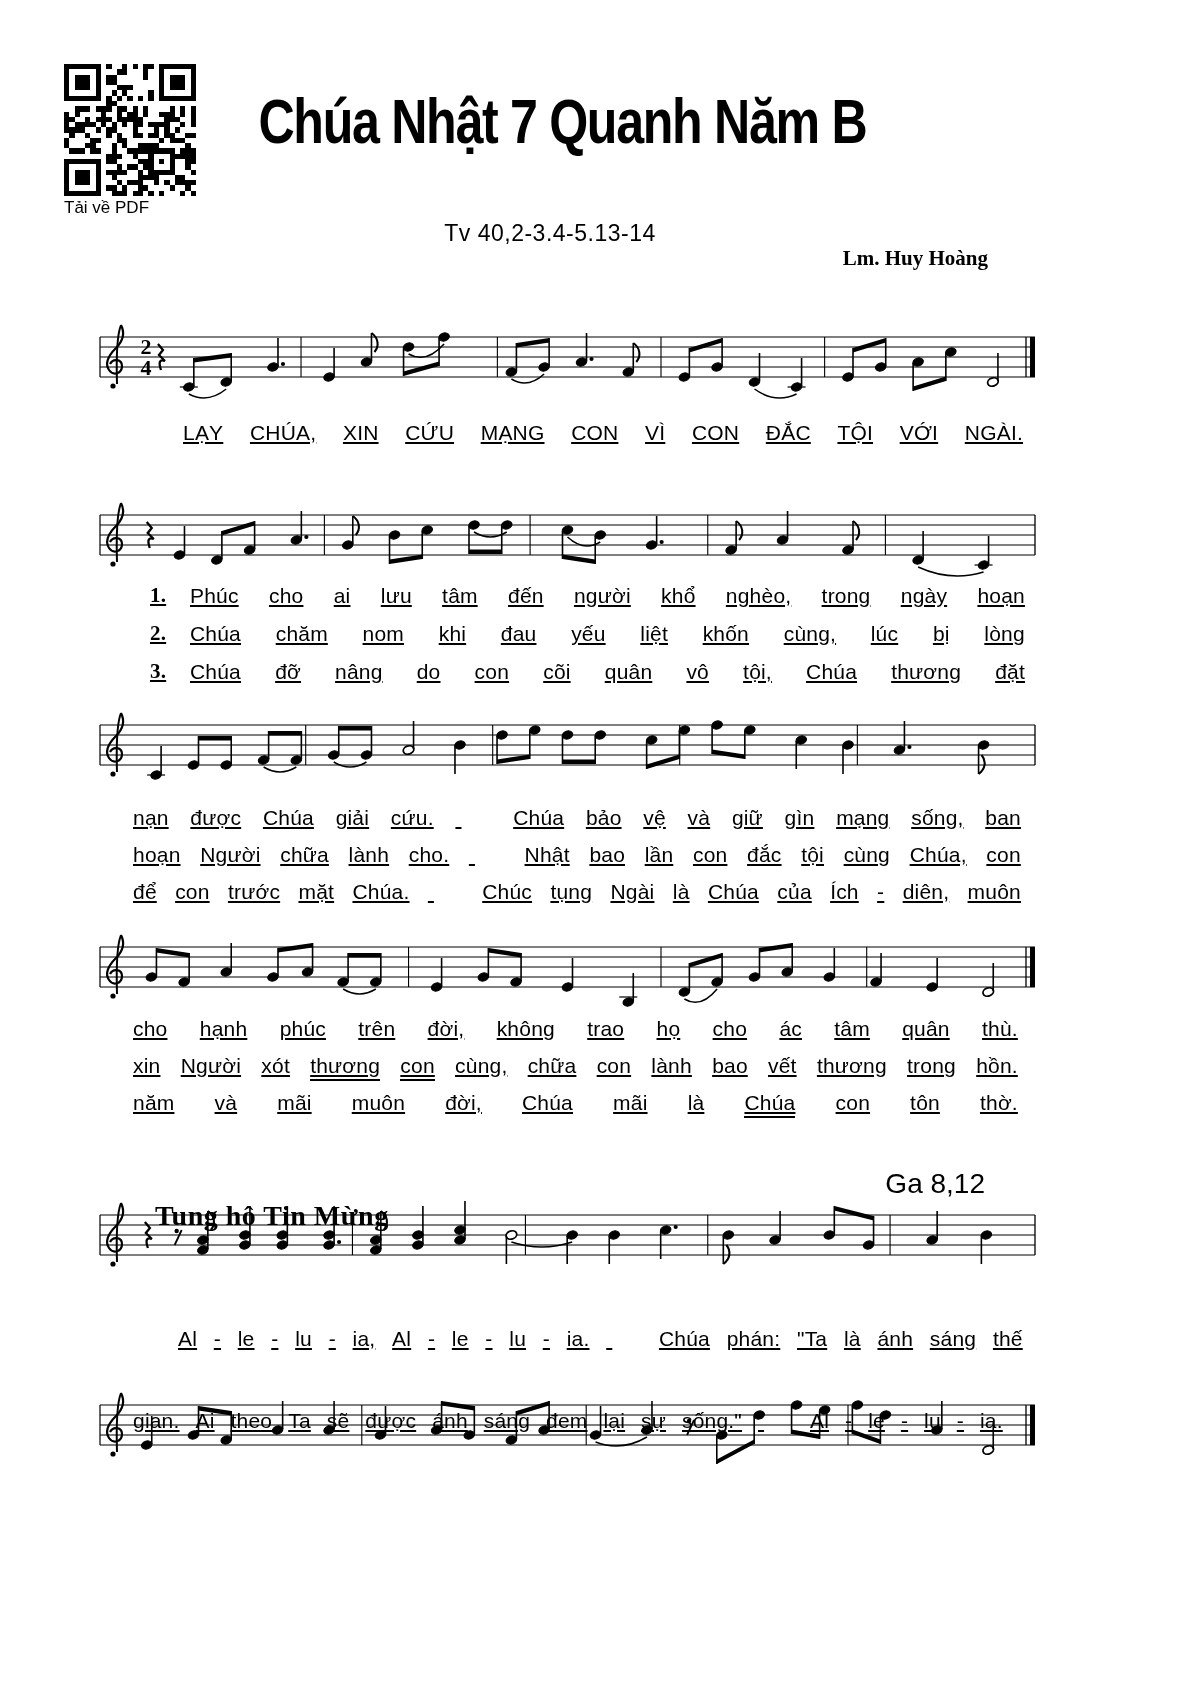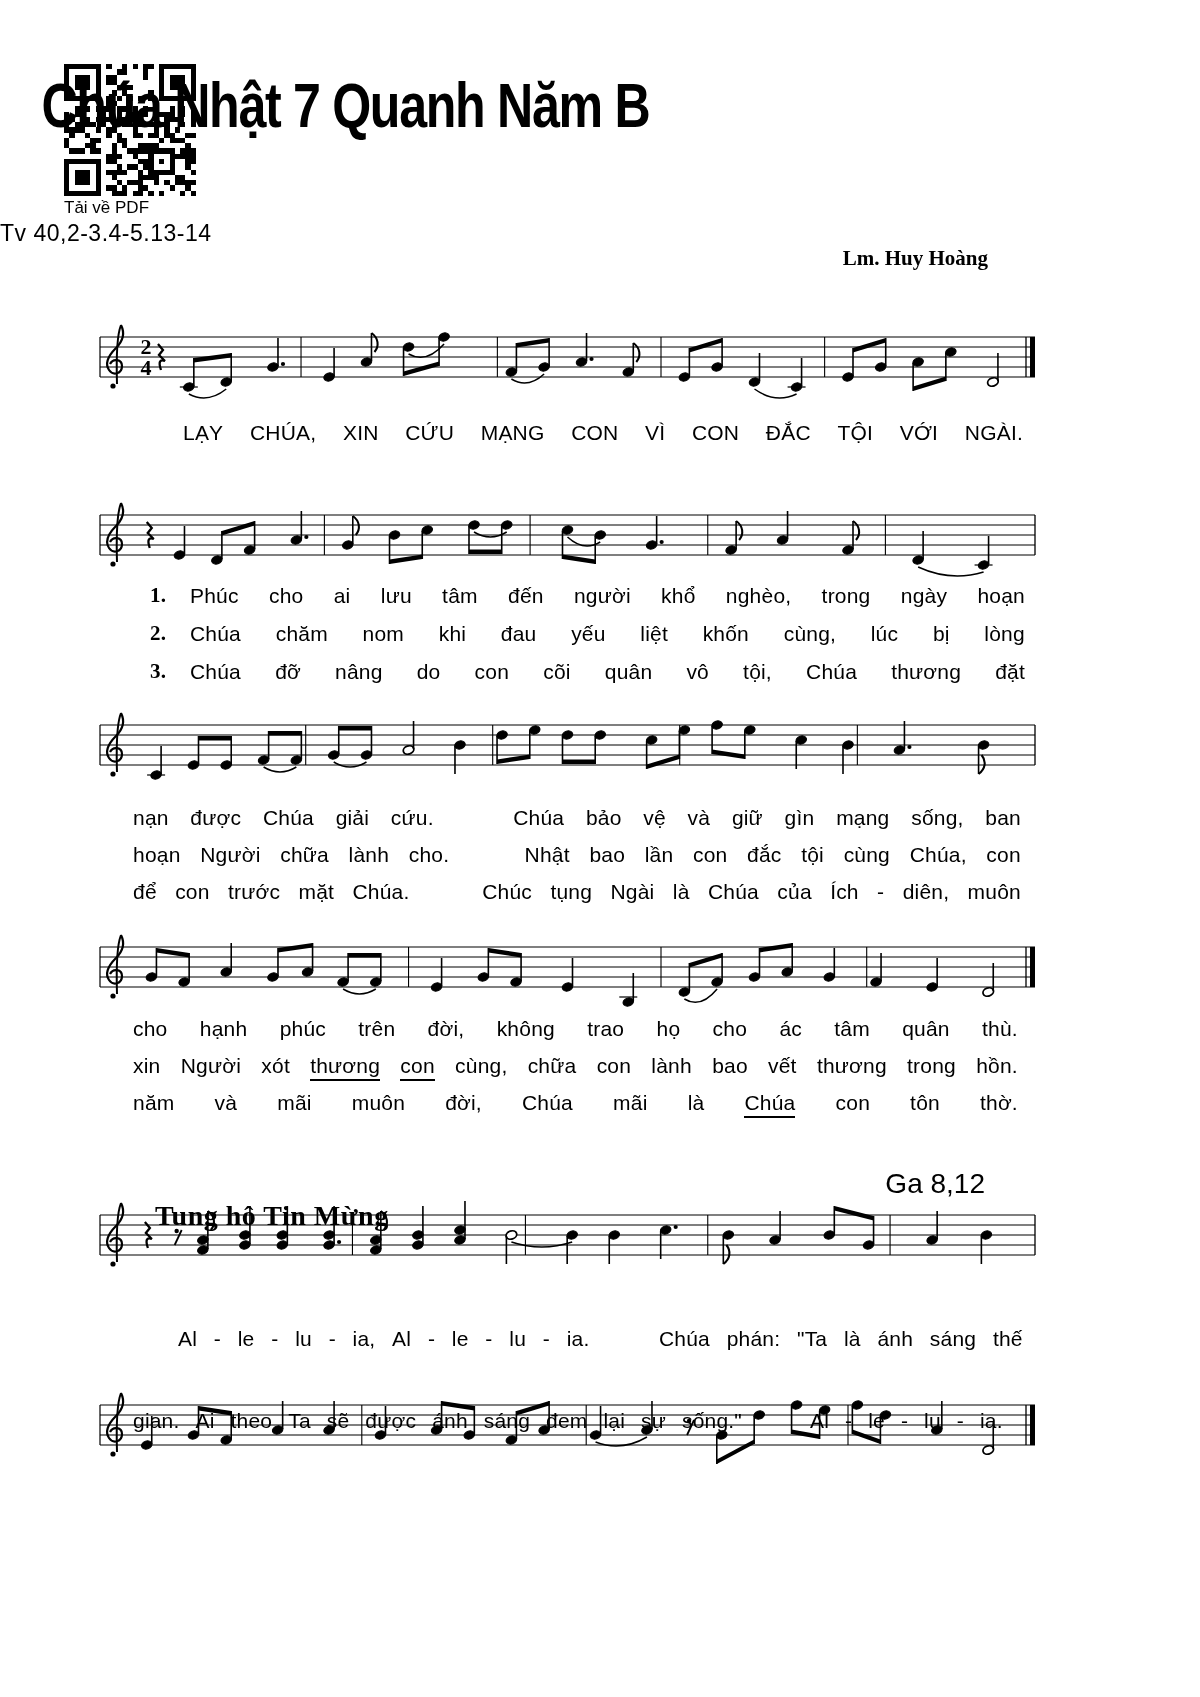--- a/index.html
+++ b/index.html
@@ -1,25 +1,25 @@
 <!DOCTYPE html>
 <html><head>
 <meta charset="utf-8">
 <style>
   html,body{margin:0;padding:0;background:#888;}
   #page{position:relative;width:1200px;height:1697px;background:#fff;margin:0 auto;overflow:hidden;
         font-family:"Liberation Sans",sans-serif;color:#000;}
   .abs{position:absolute;}
-  .title-wrap{left:0;top:72px;width:1124px;text-align:left;}
+  .title-wrap{left:0;top:88px;width:1124px;text-align:center;}
   .title{display:inline-block;font:700 57px "Liberation Sans",sans-serif;letter-spacing:-1.5px;
          transform:scale(.88,1.12);transform-origin:center;white-space:nowrap;}
-  .subtitle{left:0;top:220px;width:1100px;font-size:23px;letter-spacing:.5px;}
+  .subtitle{left:0;top:220px;width:1100px;text-align:center;font-size:23px;letter-spacing:.5px;}
   .composer{right:212px;top:246px;font:bold 21px "Liberation Serif",serif;}
   .qr-caption{left:64px;top:198px;width:150px;font-size:17px;}
-  .lyr{font-size:21px;letter-spacing:.2px;line-height:26px;}
+  .lyr{font-size:21px;letter-spacing:.2px;line-height:26px;text-decoration:underline;}
   .words{display:flex;justify-content:space-between;align-items:baseline;}
   .w{white-space:pre;}
   .gap{flex:0 0 36px;}
   .ul{border-bottom:2px solid #000;}
   .refrain{left:183px;top:420px;width:840px;}
   .verse-row{left:150px;top:0;width:875px;display:flex;}
   .vnum{font:bold 21px "Liberation Serif",serif;flex:0 0 40px;}
   .vwords{flex:1;}
   .heading{left:155px;top:1156px;font:bold 28px "Liberation Serif",serif;letter-spacing:.5px;margin-top:44px;}
   .gospel-ref{right:215px;top:1168px;font-size:28px;}

